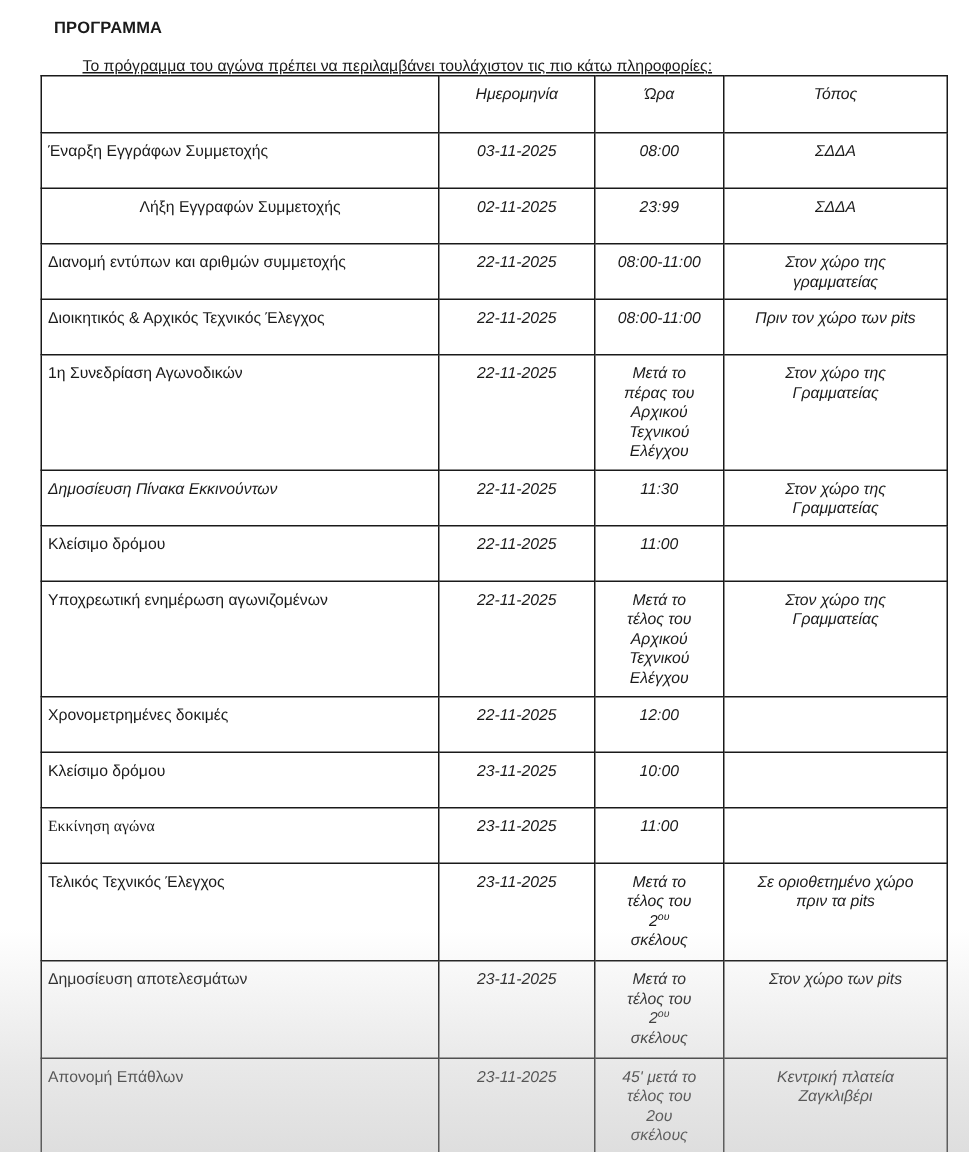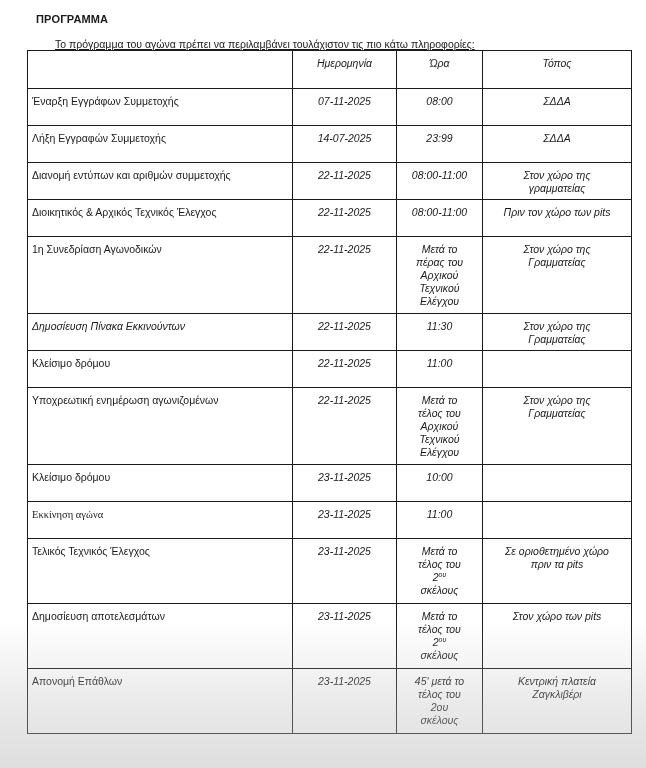--- a/index.html
+++ b/index.html
@@ -60,31 +60,31 @@
       </colgroup>
     <tbody id="tbody">
       <tr class="header">
         <td class="center"></td>
         <td class="center">Ημερομηνία</td>
         <td class="center">Ώρα</td>
         <td class="center">Τόπος</td>
       </tr>
     <tr>
           <td class="event" style="height: 26px; margin-top: 12px;">Έναρξη Εγγράφων Συμμετοχής</td>
-          <td class="center">07-11-2025</td>
+          <td class="center">03-11-2025</td>
           <td class="center">
             <div>08:00</div>
           </td>
           <td class="center">
             <div>ΣΔΔΑ</div>
           </td>
         </tr>
         <tr>
-          <td class="event" style="height: 26px;">Λήξη Εγγραφών Συμμετοχής</td>
-          <td class="center">14-07-2025</td>
+          <td class="event" style="height: 26px; text-align: center;">Λήξη Εγγραφών Συμμετοχής</td>
+          <td class="center">02-11-2025</td>
           <td class="center">
             <div>23:99</div>
           </td>
           <td class="center">
             <div>ΣΔΔΑ</div>
           </td>
         </tr>
         <tr>
           <td class="event" style="height: 26px;">Διανομή εντύπων και αριθμών συμμετοχής</td>
           <td class="center">22-11-2025</td>
@@ -151,20 +151,30 @@
             <div>Αρχικού</div>
             <div>Τεχνικού</div>
             <div>Ελέγχου</div>
           </td>
           <td class="center">
             <div>Στον χώρο της</div>
             <div>Γραμματείας</div>
           </td>
         </tr>
         <tr>
+          <td class="event" style="height: 26px;">Χρονομετρημένες δοκιμές</td>
+          <td class="center">22-11-2025</td>
+          <td class="center">
+            <div>12:00</div>
+          </td>
+          <td class="center">
+            <div></div>
+          </td>
+        </tr>
+        <tr>
           <td class="event" style="height: 26px;">Κλείσιμο δρόμου</td>
           <td class="center">23-11-2025</td>
           <td class="center">
             <div>10:00</div>
           </td>
           <td class="center">
             <div></div>
           </td>
         </tr>
         <tr>

